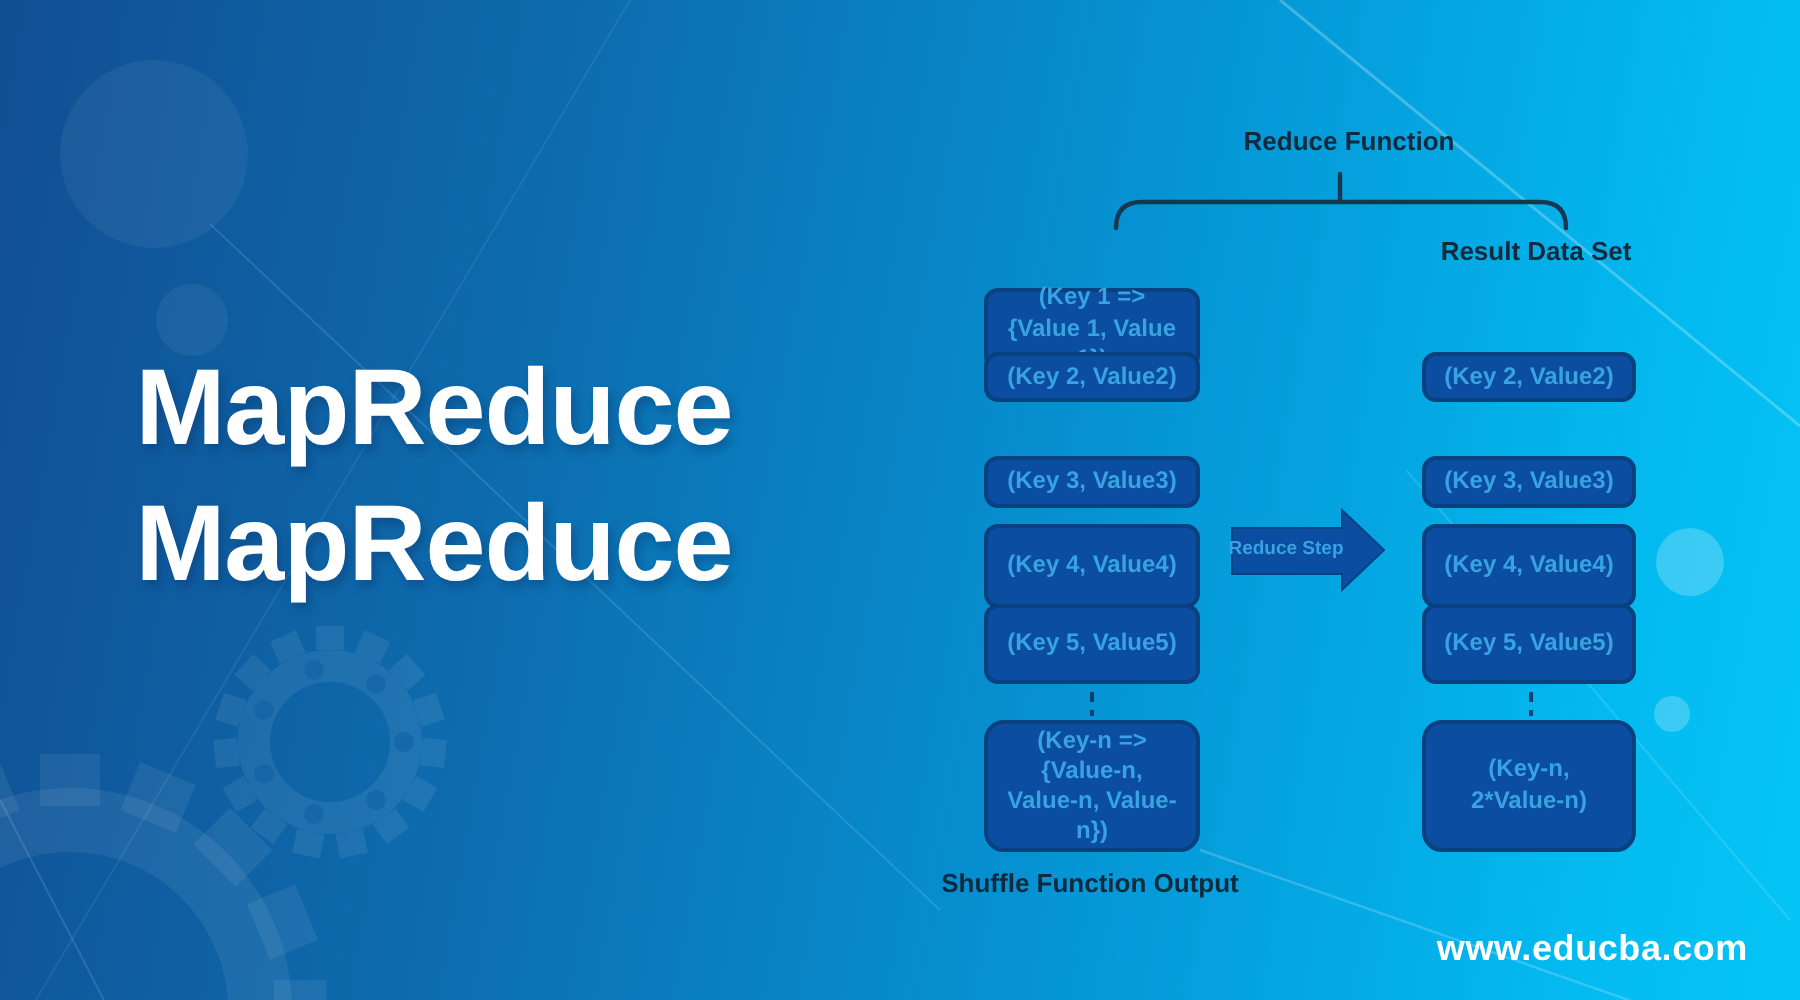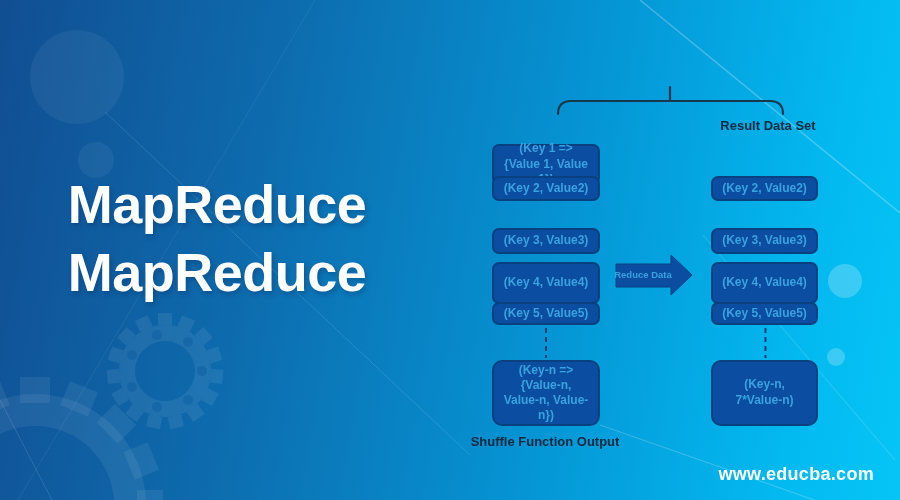--- a/index.html
+++ b/index.html
@@ -25,21 +25,21 @@
     color:#38a3e0;font-weight:bold;font-size:12px;line-height:1.3;
     display:flex;align-items:center;justify-content:center;text-align:center;
     padding:0 6px;
   }
   .col-l{left:492px;width:108px;}
   .col-r{left:711px;width:107px;}
   .r1{top:144px;height:41px;}
   .r2{top:176px;height:25px;}
   .r3{top:228px;height:26px;}
   .r4{top:262px;height:42px;}
-  .r5{top:302px;height:23px;}
+  .r5{top:302px;height:40px;}
   .rn{top:360px;height:66px;border-radius:10px;}
   .narrow{padding:0 20px;}
   .big-l{padding:0 9px;line-height:1.27;}
   .arrow-label{
     position:absolute;left:612px;top:269px;width:62px;text-align:center;
     font-size:9.5px;font-weight:bold;color:#38a3e0;
   }
   .watermark{
     position:absolute;top:464px;right:26px;color:#fff;
     font-weight:bold;font-size:18px;letter-spacing:0.3px;margin-left:17px;
@@ -108,32 +108,33 @@
   </div>
 
   <svg class="deco" width="900" height="500" viewBox="0 0 900 500">
     <path d="M558 114 Q558 101 571 101 L770 101 Q783 101 783 114" fill="none" stroke="#16384e" stroke-width="2.2" stroke-linecap="round"></path>
     <path d="M670 101 L670 87" fill="none" stroke="#16384e" stroke-width="2.2" stroke-linecap="round"></path>
     <polygon points="616,264 671,264 671,255 692,275 671,295 671,287 616,287" fill="#0b4da0" stroke="#094185" stroke-width="1"></polygon>
     <line x1="546" y1="328" x2="546" y2="358" stroke="#0d3e72" stroke-width="2" stroke-dasharray="5 4"></line>
     <line x1="765.5" y1="328" x2="765.5" y2="358" stroke="#0d3e72" stroke-width="2" stroke-dasharray="5 4"></line>
   </svg>
 
+  <div class="dlabel lbl-top">Reduce Function</div>
   <div class="dlabel lbl-right">Result Data Set</div>
   <div class="dlabel lbl-bottom">Shuffle Function Output</div>
-  <div class="arrow-label">Reduce Data</div>
+  <div class="arrow-label">Reduce Step</div>
 
   <div class="dbox col-l r1">(Key 1 =&gt; {Value 1, Value 1})</div>
   <div class="dbox col-l r2">(Key 2, Value2)</div>
   <div class="dbox col-l r3">(Key 3, Value3)</div>
   <div class="dbox col-l r4">(Key 4, Value4)</div>
   <div class="dbox col-l r5">(Key 5, Value5)</div>
   <div class="dbox col-l rn big-l">(Key-n =&gt; {Value-n, Value-n, Value-n})</div>
 
   <div class="dbox col-r r2">(Key 2, Value2)</div>
   <div class="dbox col-r r3">(Key 3, Value3)</div>
   <div class="dbox col-r r4">(Key 4, Value4)</div>
   <div class="dbox col-r r5">(Key 5, Value5)</div>
-  <div class="dbox col-r rn narrow">(Key-n, 7*Value-n)</div>
+  <div class="dbox col-r rn narrow">(Key-n, 2*Value-n)</div>
 
   <div class="watermark">www.educba.com</div>
 
 </div>
 
 </body></html>

